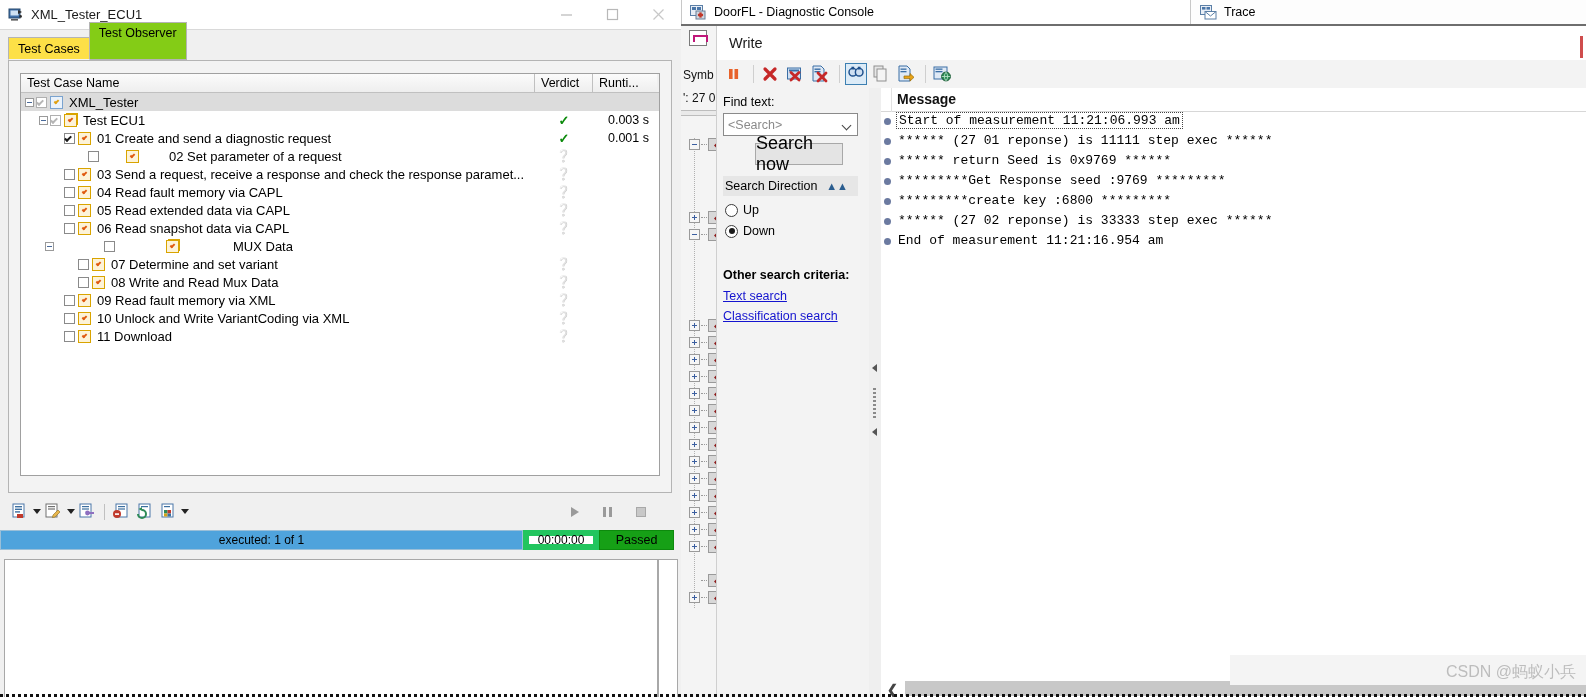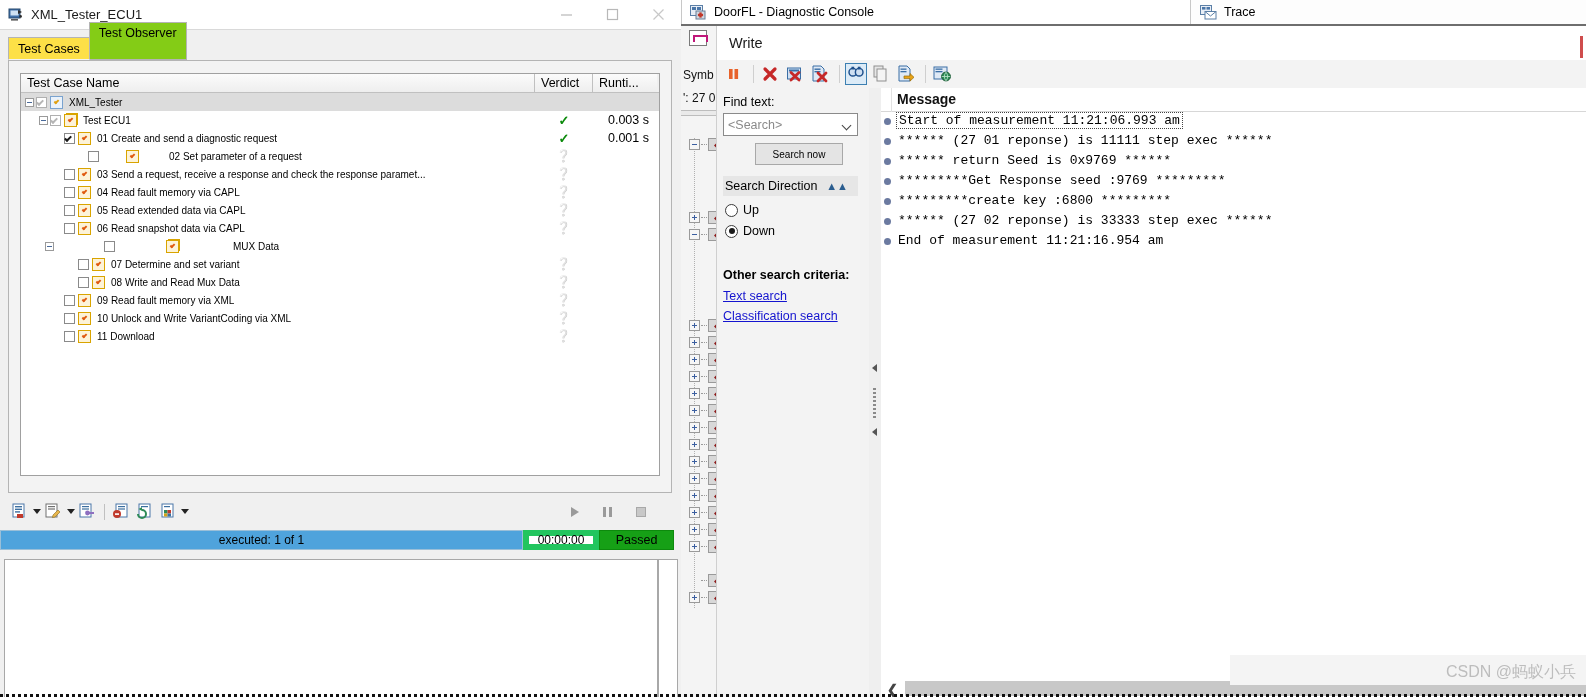--- a/index.html
+++ b/index.html
@@ -57,21 +57,21 @@
   #grid-header { display: flex; height: 19px; background: #f0f0f0; border-bottom: 1px solid #c0c0c0; }
   .gh { border-right: 1px solid #c0c0c0; font-size: 12.5px; line-height: 18px; padding-left: 6px; color: #000; background: linear-gradient(#fbfbfb,#eeeeee); }
   .gh.name { width: 514px; }
   .gh.verdict { width: 58px; }
   .gh.runtime { width: 64px; border-right: none; }
 
   #grid-rows { position: relative; }
   .row { position: relative; height: 18px; display: flex; align-items: center; }
   .row.sel { background: #dcdcdc; }
   .row .labelwrap { display: flex; align-items: center; position: absolute; top: 0; height: 18px; }
-  .row .rowlabel { font-size: 10px; color: #000; white-space: nowrap; }
+  .row .rowlabel { font-size: 13px; color: #000; white-space: nowrap; }
   .verdict-cell { position: absolute; left: 514px; width: 58px; height: 18px; display: flex; align-items: center; justify-content: center; }
   .runtime-cell { position: absolute; left: 572px; width: 62px; height: 18px; display: flex; align-items: center; justify-content: flex-end; font-size: 12.5px; padding-right: 6px; }
 
   
   .twisty {
     width: 9px; height: 9px; border: 1px solid #9a9a9a; background: #fff;
     position: relative; flex: 0 0 auto; margin-right: 2px;
   }
   .twisty::before { content:""; position:absolute; left:1px; top:3px; width:5px; height:1px; background:#4a6a9a; }
   .twisty-sp { width: 11px; flex: 0 0 auto; }
@@ -150,21 +150,21 @@
   .wt-ico { width: 22px; height: 22px; margin-right: 3px; position: relative; }
   .wt-sep { width:1px; height:18px; background:#cfcfcf; margin: 0 5px; }
   .wt-ico.sel { border:1px solid #3c7fb1; background:#dcebf7; }
 
   
   #find-panel { position:absolute; left: 0; top: 62px; width: 152px; height: 609px; background:#f3f3f3; }
   #find-lbl { position: absolute; left: 6px; top: 7px; font-size: 12.5px; }
   #find-input { position: absolute; left: 6px; top: 25px; width: 135px; height: 23px; background:#fff; border:1px solid #8a8a8a; display:flex; align-items:center; }
   #find-input .ph { margin-left: 4px; color:#8a8a8a; font-size:12.5px; }
   #find-input .cv { position:absolute; right:7px; top:8px; width:7px; height:7px; border-right:1.5px solid #444; border-bottom:1.5px solid #444; transform: rotate(45deg); }
-  #search-now { position:absolute; left: 38px; top: 55px; width: 88px; height: 22px; background:#e4e4e4; border:1px solid #a8a8a8; font-size:10px; display:flex; align-items:center; justify-content:center; }
+  #search-now { position:absolute; left: 38px; top: 55px; width: 88px; height: 22px; background:#e4e4e4; border:1px solid #a8a8a8; font-size:18px; display:flex; align-items:center; justify-content:center; }
   #sd-header { position:absolute; left: 6px; top: 88px; width: 135px; height: 20px; background:#e6e6e6; display:flex; align-items:center; }
   #sd-header .t { margin-left:2px; font-size:12.5px; }
   #sd-header .chev { position:absolute; right: 10px; color:#2a5d8f; font-size:11px; font-weight:bold; }
   .radio-row { position:absolute; left: 8px; display:flex; align-items:center; font-size:12.5px; }
   .radio { width:13px; height:13px; border:1.5px solid #3a3a3a; border-radius:50%; margin-right:5px; background:#fff; position:relative; flex:0 0 auto;}
   .radio.on::after { content:""; position:absolute; left:2.5px; top:2.5px; width:6px; height:6px; border-radius:50%; background:#1a1a1a; }
   #osc-title { position:absolute; left: 6px; top: 180px; font-size:12.5px; font-weight:bold; }
   .find-link { position:absolute; left: 6px; font-size:12.5px; color:#1414cf; text-decoration: underline; }
 
   

